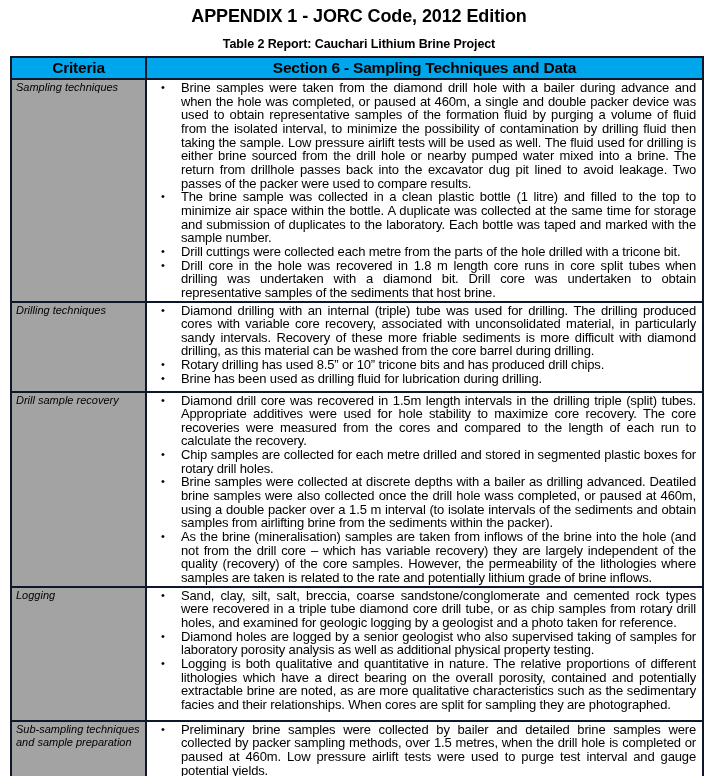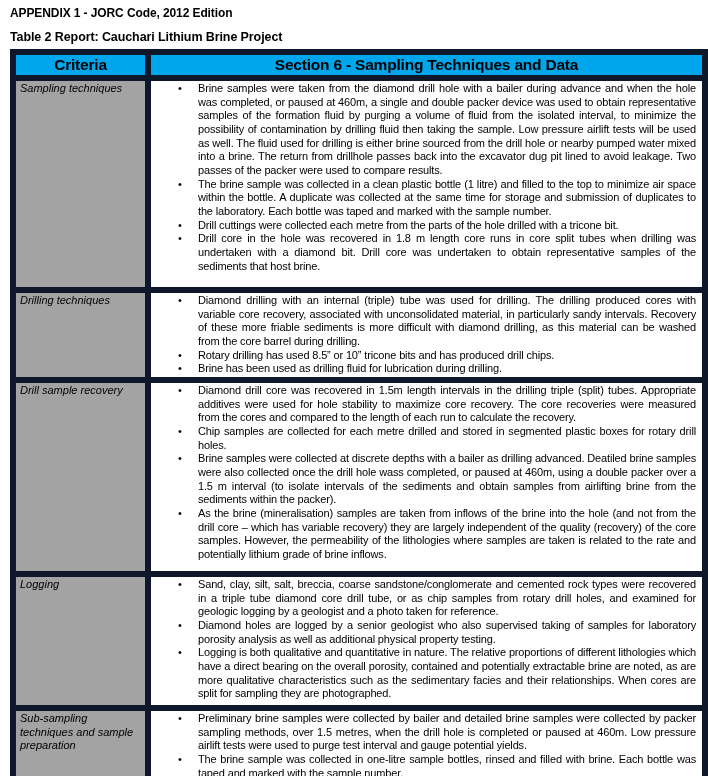--- a/index.html
+++ b/index.html
@@ -1,26 +1,26 @@
 <!DOCTYPE html>
 <html><head>
 <meta charset="utf-8">
 <style>
   html, body { margin: 0; padding: 0; background: #ffffff; }
   body { width: 708px; height: 776px; overflow: hidden; font-family: "Liberation Sans", sans-serif; color: #000; }
   .page { position: relative; padding: 6px 0 0 10px; }
-  .appendix { font-weight: bold; font-size: 12px; margin: 0 0 10px 0; letter-spacing: -0.1px; }
-  .tabletitle { font-weight: bold; font-size: 12.5px; margin: 0 0 5px 0; letter-spacing: -0.1px; }
+  .appendix { font-weight: bold; font-size: 18px; margin: 0 0 10px 0; letter-spacing: -0.1px; text-align: center; }
+  .tabletitle { font-weight: bold; font-size: 12.5px; margin: 0 0 5px 0; letter-spacing: -0.1px; text-align: center; }
   table { border-collapse: collapse; width: 692px; table-layout: fixed; }
-  td, th { border: 6px solid #0f172a; vertical-align: top; padding: 0; }
+  td, th { border: 2px solid #0f172a; vertical-align: top; padding: 0; }
   th { background: #00a6eb; font-size: 15.5px; font-weight: bold; height: 20px; text-align: center; line-height: 20px; letter-spacing: -0.2px; }
   col.c1 { width: 135px; }
   col.c2 { width: 557px; }
   td.crit { background: #a3a3a3; font-style: italic; font-size: 11px; padding: 1px 4px; line-height: 13.7px; }
-  td.body { font-size: 11px; line-height: 13.65px; padding: 1px 6px 1px 17px; text-align: justify; letter-spacing: -0.15px; }
+  td.body { font-size: 13px; line-height: 13.65px; padding: 1px 6px 1px 4px; text-align: justify; letter-spacing: -0.15px; }
   ul { margin: 0; padding: 0 0 0 30px; list-style: none; }
   li { position: relative; margin: 0; padding: 0; }
   li::before { content: "\2022"; position: absolute; left: -20px; top: 0; font-size: 11px; }
 </style>
 </head>
 <body>
 
 <div class="page">
   <div class="appendix">APPENDIX 1 - JORC Code, 2012 Edition</div>
   <div class="tabletitle">Table 2 Report: Cauchari Lithium Brine Project</div>

